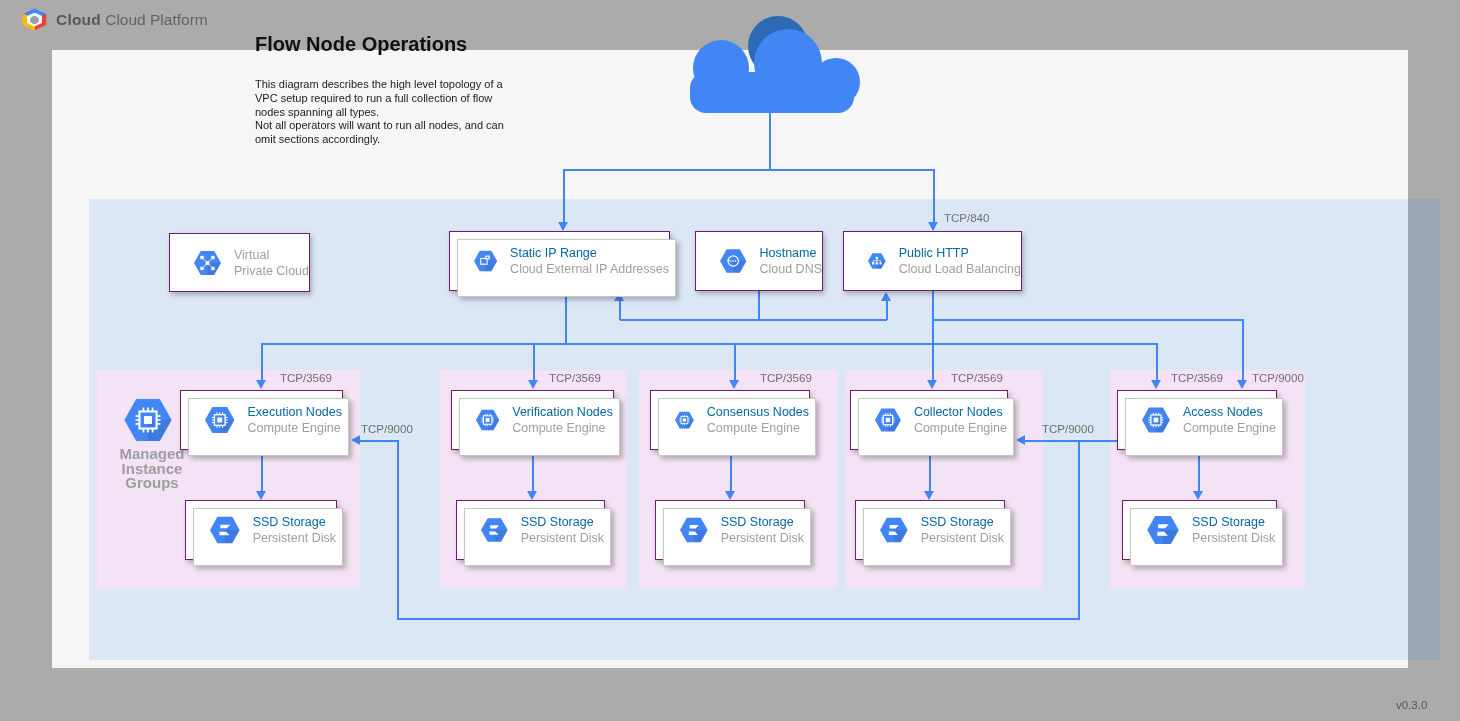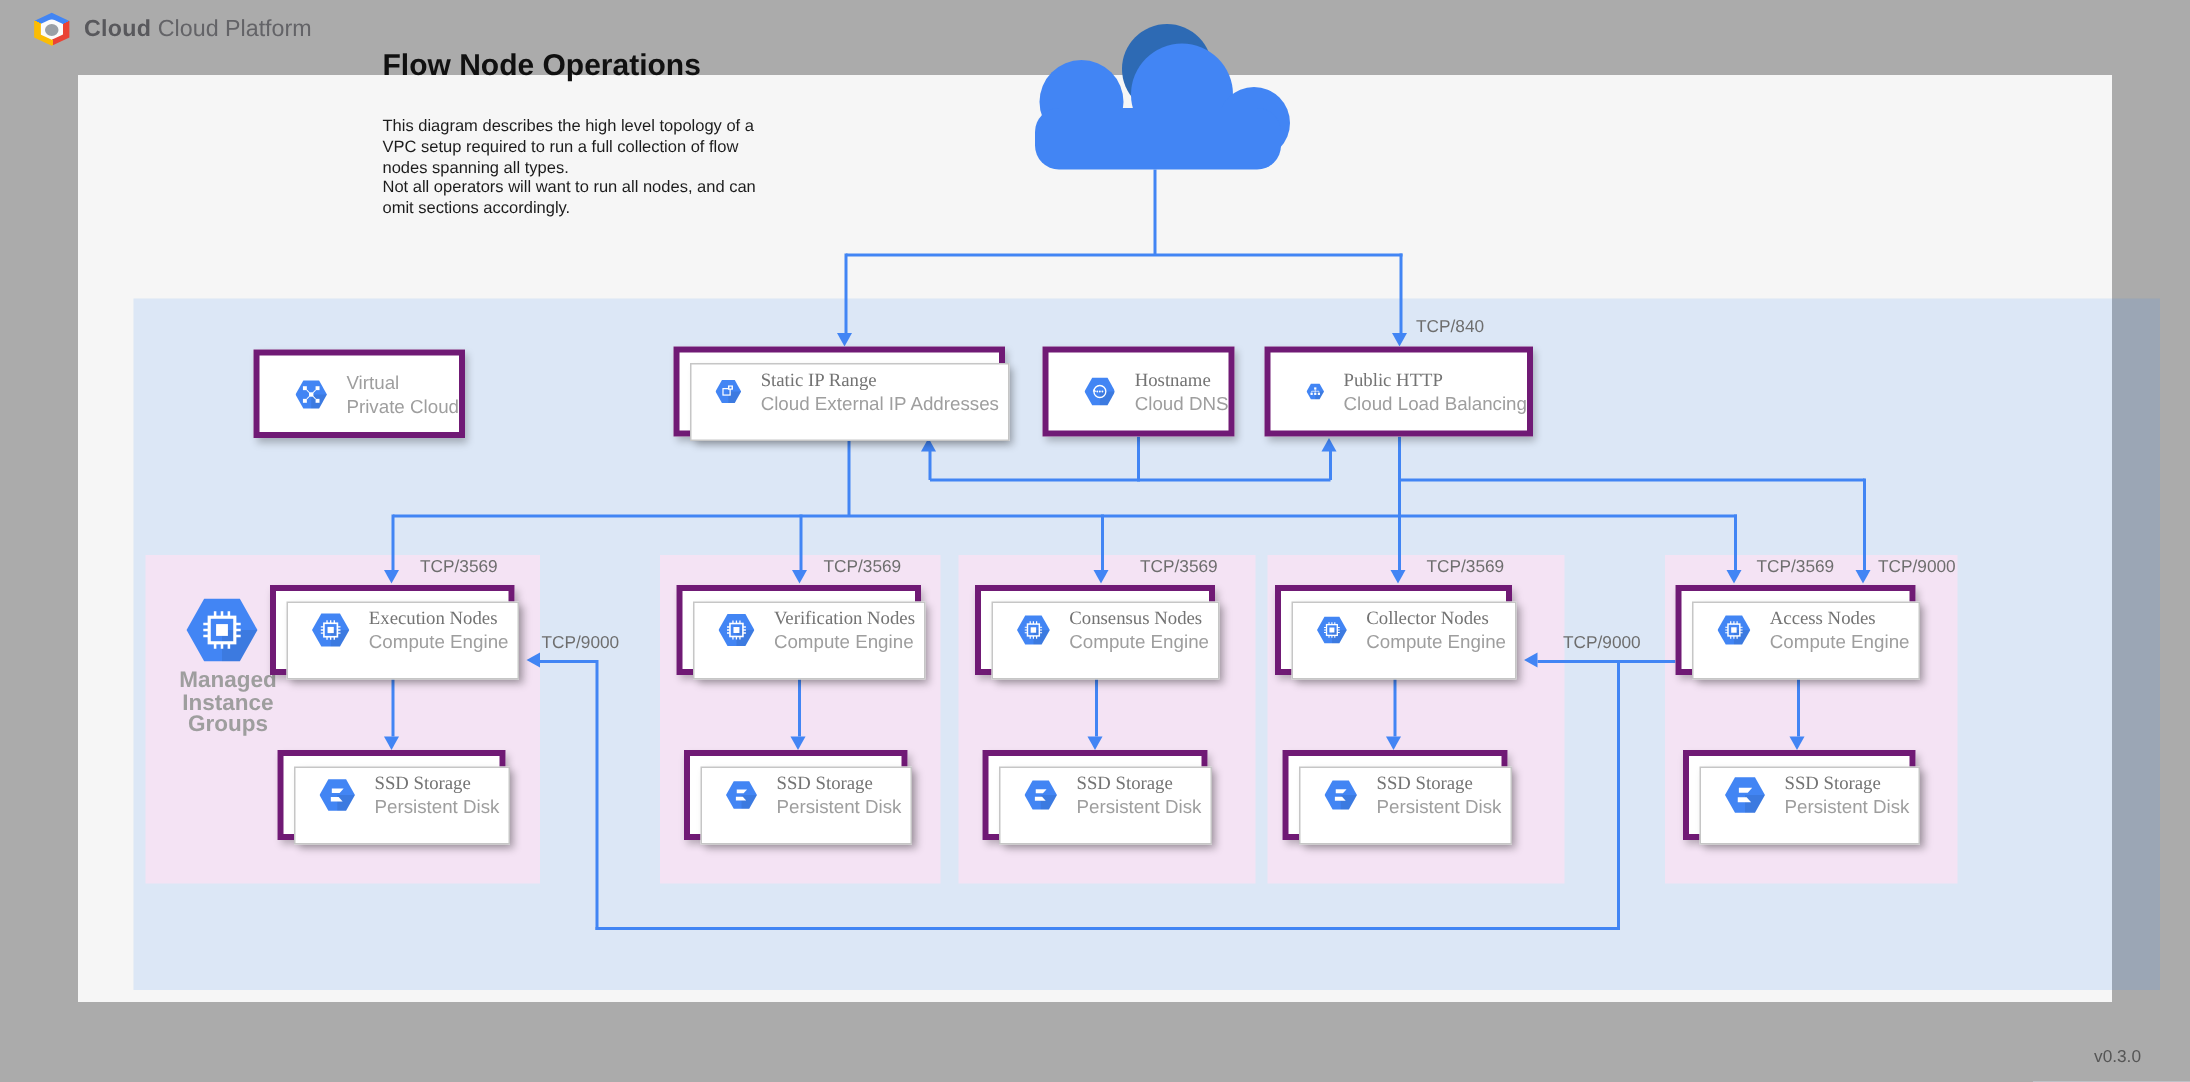--- a/index.html
+++ b/index.html
@@ -14,24 +14,24 @@
   .logo-hex{position:relative;width:25px;height:23px;flex:0 0 auto;
     clip-path:polygon(50% 2%,97% 26%,97% 74%,50% 98%,3% 74%,3% 26%);
     background:conic-gradient(from -62deg,#4285f4 0 126deg,#ea4335 126deg 238deg,#fbbc05 238deg 360deg);}
   .logo-hex::before{content:"";position:absolute;left:5px;top:4.5px;right:5px;bottom:4.5px;
     clip-path:polygon(50% 0,100% 25%,100% 75%,50% 100%,0 75%,0 25%);background:#fbfbfb;}
   .logo-hex::after{content:"";position:absolute;left:8px;top:7.5px;width:9px;height:8px;border-radius:50%;background:#9aa0a6;}
   .title{position:absolute;left:255px;top:33px;font-size:20px;font-weight:bold;color:#101010;z-index:2;}
   .desc{position:absolute;left:255px;top:78px;font-size:11px;line-height:13.8px;color:#1c1c1c;z-index:2;}
   .cloud{position:absolute;left:676px;top:16px;z-index:2;}
   .card{position:absolute;display:flex;align-items:center;gap:13px;padding-left:24px;background:#fff;
-    border:4px solid #701a75;box-sizing:border-box;z-index:4;box-shadow:2px 3px 5px rgba(0,0,0,0.25);}
+    border:1px solid #701a75;box-sizing:border-box;z-index:4;box-shadow:2px 3px 5px rgba(0,0,0,0.25);}
   .card.stacked::after{content:"";position:absolute;left:7px;top:7px;width:100%;height:100%;background:#fff;
     border:1px solid #c6c6c6;box-sizing:border-box;box-shadow:3px 3px 5px rgba(0,0,0,0.25);z-index:-1;}
-  .t1{font-size:12.5px;color:#737373;line-height:16px;white-space:nowrap;font-family:Liberation Serif, serif;}
+  .t1{font-size:12.5px;color:#0369a1;line-height:16px;white-space:nowrap;}
   .t2{font-size:12.5px;color:#9e9e9e;line-height:16px;white-space:nowrap;}
   .ln{position:absolute;background:#4285f4;z-index:3;}
   .ar{position:absolute;width:0;height:0;z-index:3;}
   .ar.d{border-left:5.5px solid transparent;border-right:5.5px solid transparent;border-top:9px solid #4285f4;}
   .ar.u{border-left:5.5px solid transparent;border-right:5.5px solid transparent;border-bottom:9px solid #4285f4;}
   .ar.l{border-top:5.5px solid transparent;border-bottom:5.5px solid transparent;border-right:9px solid #4285f4;}
   .port{position:absolute;font-size:11.5px;color:#6e6e6e;z-index:5;white-space:nowrap;}
   .mig-icon{position:absolute;left:124px;top:399px;z-index:4;}
   .mig-label{position:absolute;left:102px;top:447px;width:100px;text-align:center;font-size:15px;font-weight:bold;
     color:#9e9e9e;line-height:14.5px;z-index:4;}

